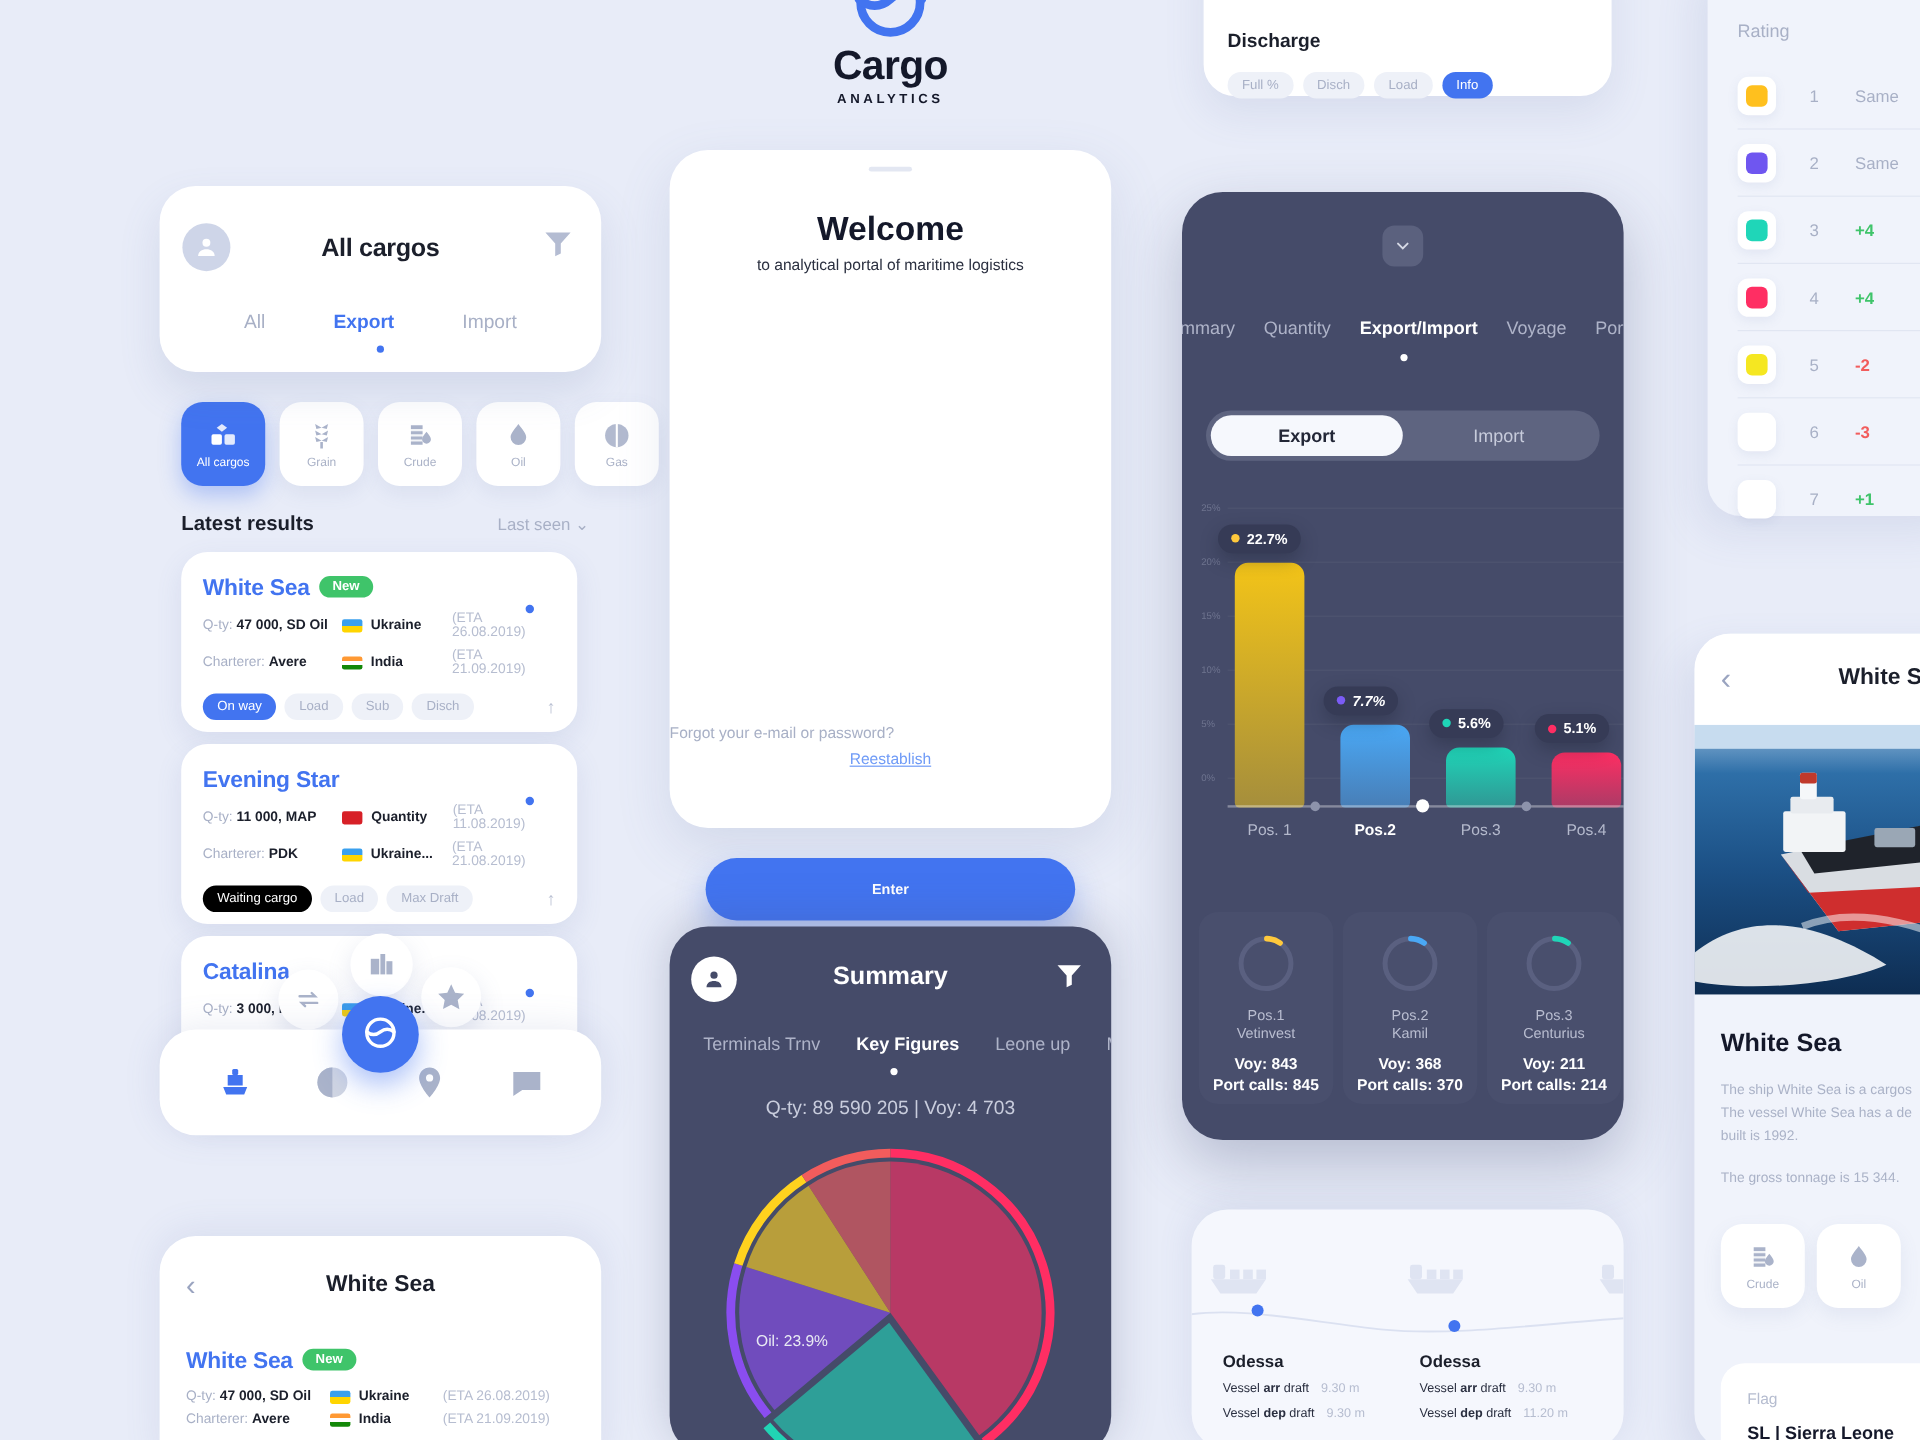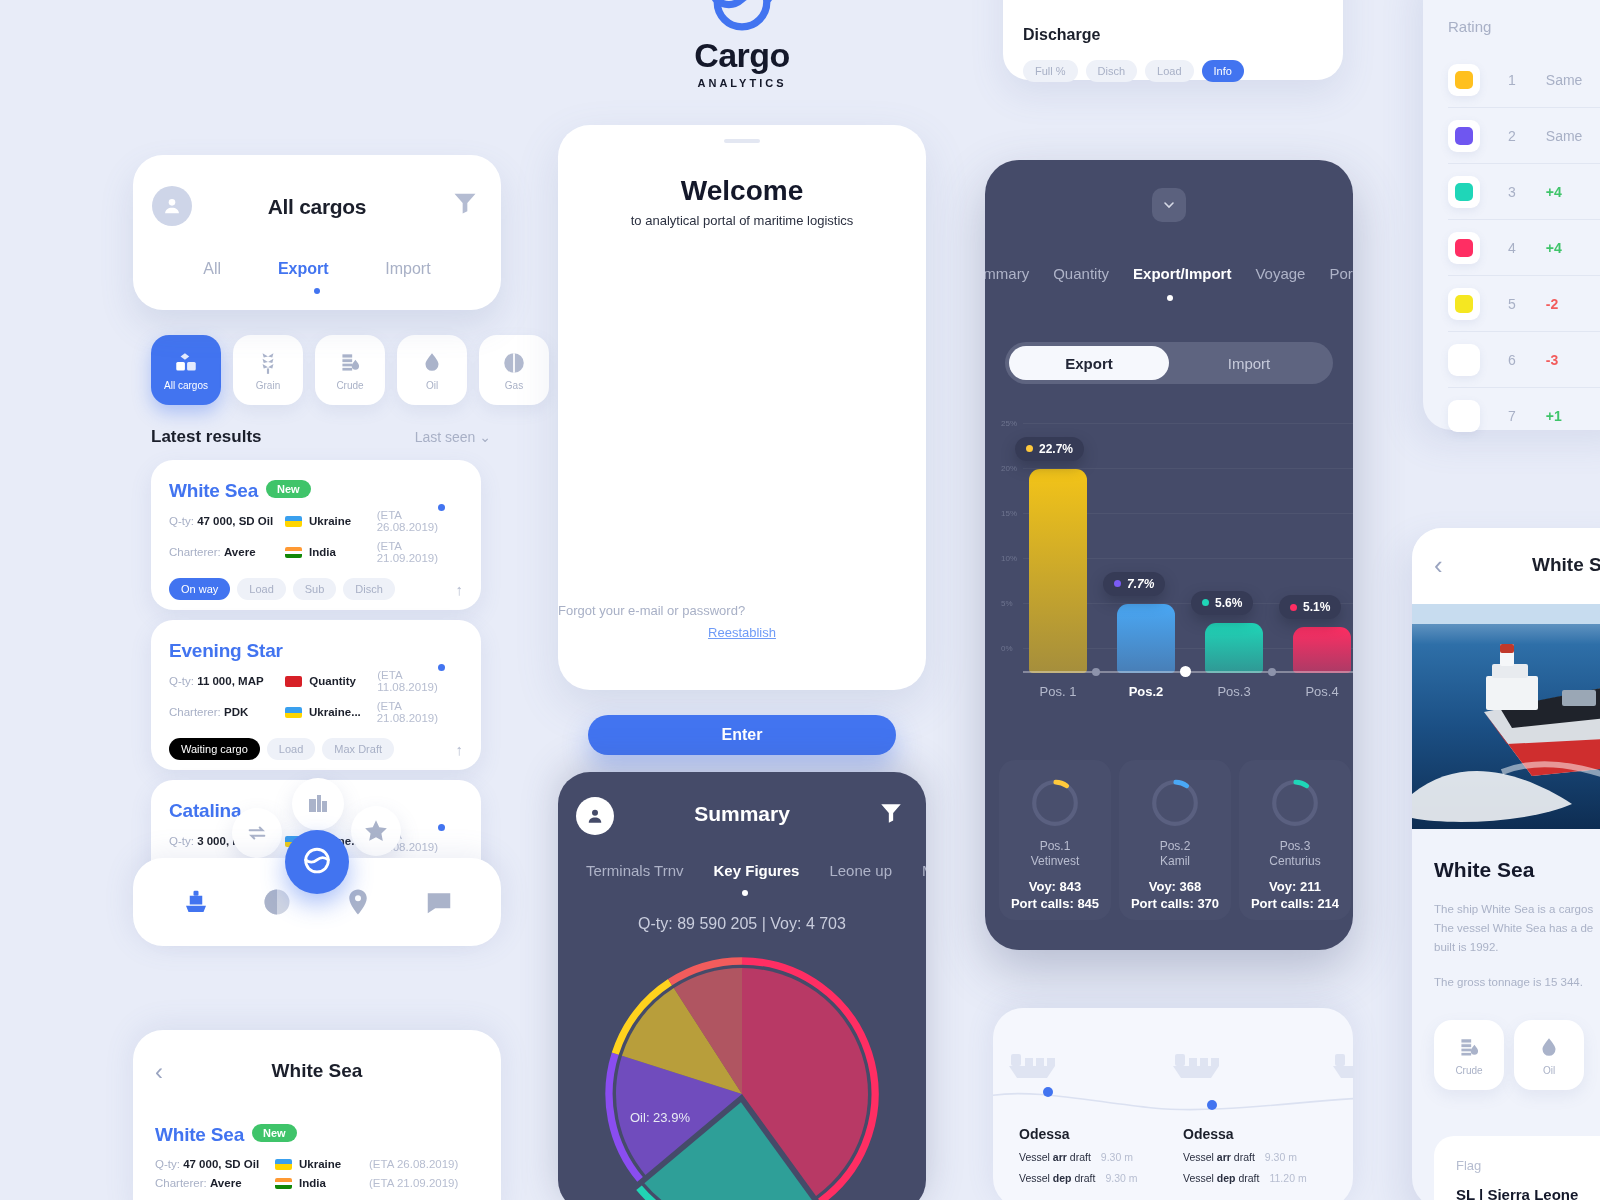--- a/index.html
+++ b/index.html
@@ -114,22 +114,22 @@
   .lg-grab { position: absolute; left: 50%; transform: translateX(-50%); top: 14px; width: 36px; height: 4px; border-radius: 2px; background: #e3e7f2; }
   .lg-welcome { position: absolute; top: 50px; width: 368px; text-align: center; font-size: 28px; font-weight: bold; color: #14182a; }
   .lg-welcome-sub { position: absolute; top: 88px; width: 368px; text-align: center; font-size: 13px; color: #2b3040; }
   .lg-field { position: absolute; left: 30px; width: 308px; border-bottom: 1px solid #e9ecf4; padding-bottom: 14px; }
   .lg-input-val { font-size: 15px; color: #1b1f2b; }
   .lg-input-ph { font-size: 15px; color: #b3bacd; }
   .lg-faceid { position: absolute; right: 30px; }
   .lg-forgot { position: absolute; top: 478px; width: 340px; font-size: 13px; color: #a8b0c6; }
   .lg-reest { position: absolute; top: 500px; width: 368px; text-align: center; font-size: 13px; color: #6f9bf7; text-decoration: underline; }
   .lg-enter {
-    position: absolute; left: 30px; top: 590px; width: 308px; height: 40px;
-    background: #4274f0; border-radius: 26px; color: #fff; font-size: 16px; font-weight: bold;
+    position: absolute; left: 30px; top: 590px; width: 308px; height: 52px;
+    background: #4274f0; border-radius: 26px; color: #fff; font-size: 12px; font-weight: bold;
     display: flex; align-items: center; justify-content: center;
     box-shadow: 0 12px 26px rgba(66,116,240,0.35); border: none;
   }
 
   
   #screen-summary {
     position: absolute; left: 558px; top: 772px; width: 368px; height: 440px;
     background: #454b69; border-radius: 32px; box-shadow: 0 -6px 36px rgba(70,80,120,0.25); overflow: hidden;
   }
   .sm-avatar { position: absolute; left: 18px; top: 25px; width: 38px; height: 38px; border-radius: 50%; background: #fff; display: flex; align-items: center; justify-content: center; }

